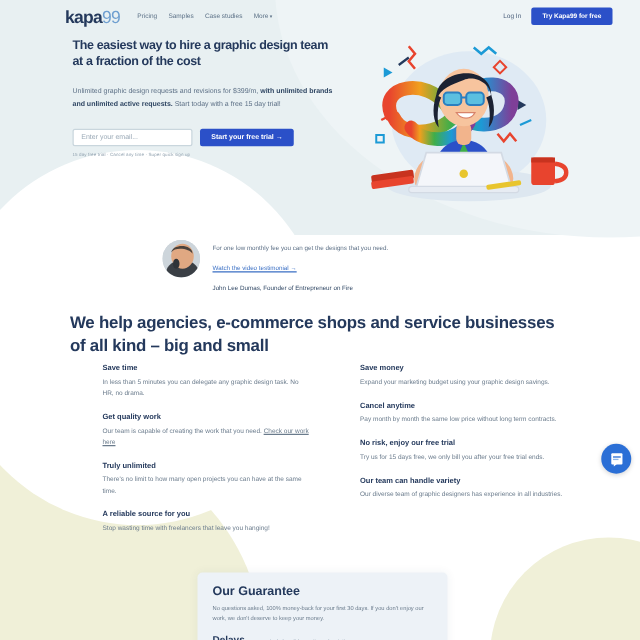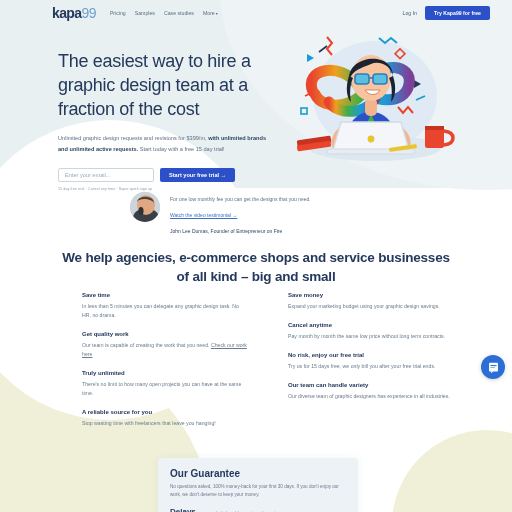--- a/index.html
+++ b/index.html
@@ -57,21 +57,21 @@
   .nav-right { margin-left: auto; display: flex; align-items: center; gap: 8px; margin-right: 10px; }
   .login { font-size: 5.2px; color: #4a5f7a; cursor: pointer; }
   .cta-top {
     background: #2b50c8; color: #fff; font-size: 5.2px; font-weight: 600;
     padding: 4px 9px; border-radius: 2px; border: none; cursor: pointer; white-space: nowrap;
   }
 
   
   .hero { position: absolute; left: 58px; top: 30px; width: 215px; z-index: 10; }
   .hero h1 {
-    font-size: 18px; line-height: 1.32; color: #24395c; font-weight: 400; letter-spacing: -0.3px; margin-top: 20px;
+    font-size: 10px; line-height: 1.32; color: #24395c; font-weight: 700; letter-spacing: -0.3px;
   }
   .hero p { margin-top: 12px; font-size: 5.6px; line-height: 1.85; color: #5d7086; }
   .hero p b { color: #2f4663; font-weight: 700; }
   .form-row { margin-top: 14px; display: flex; align-items: stretch; gap: 6px; }
   .email-input {
     width: 96px; height: 14px; border: 1px solid #c9d6dd; border-radius: 2px;
     background: #fff; font-size: 5.6px; color: #8a9aa8; padding: 0 6px;
     font-family: "Liberation Sans", sans-serif;
   }
   .email-input::placeholder { color: #9aa9b6; }
@@ -94,21 +94,21 @@
     width: 30px; height: 30px; border-radius: 50%; overflow: hidden; flex: 0 0 30px;
     background: #c6cfd6;
   }
   .t-body { padding-top: 3px; }
   .t-quote { font-size: 5px; color: #5d7086; line-height: 1.6; }
   .t-link { font-size: 5px; color: #3a6fc4; text-decoration: underline; cursor: pointer; display: inline-block; }
   .t-author { font-size: 5px; color: #2f4663; margin-top: 7px; }
 
   
   .main-h {
-    position: absolute; left: 56px; top: 248px; width: 400px; text-align: center; z-index: 10;
+    position: absolute; left: 56px; top: 248px; width: 400px; text-align: left; z-index: 10;
     font-size: 13.5px; line-height: 1.42; font-weight: 700; color: #24395c; letter-spacing: -0.2px;
   }
 
   
   .benefits {
     position: absolute; left: 82px; top: 292px; width: 372px; z-index: 10;
     display: flex; gap: 40px;
   }
   .b-col { width: 166px; }
   .b-item { margin-bottom: 11px; }

